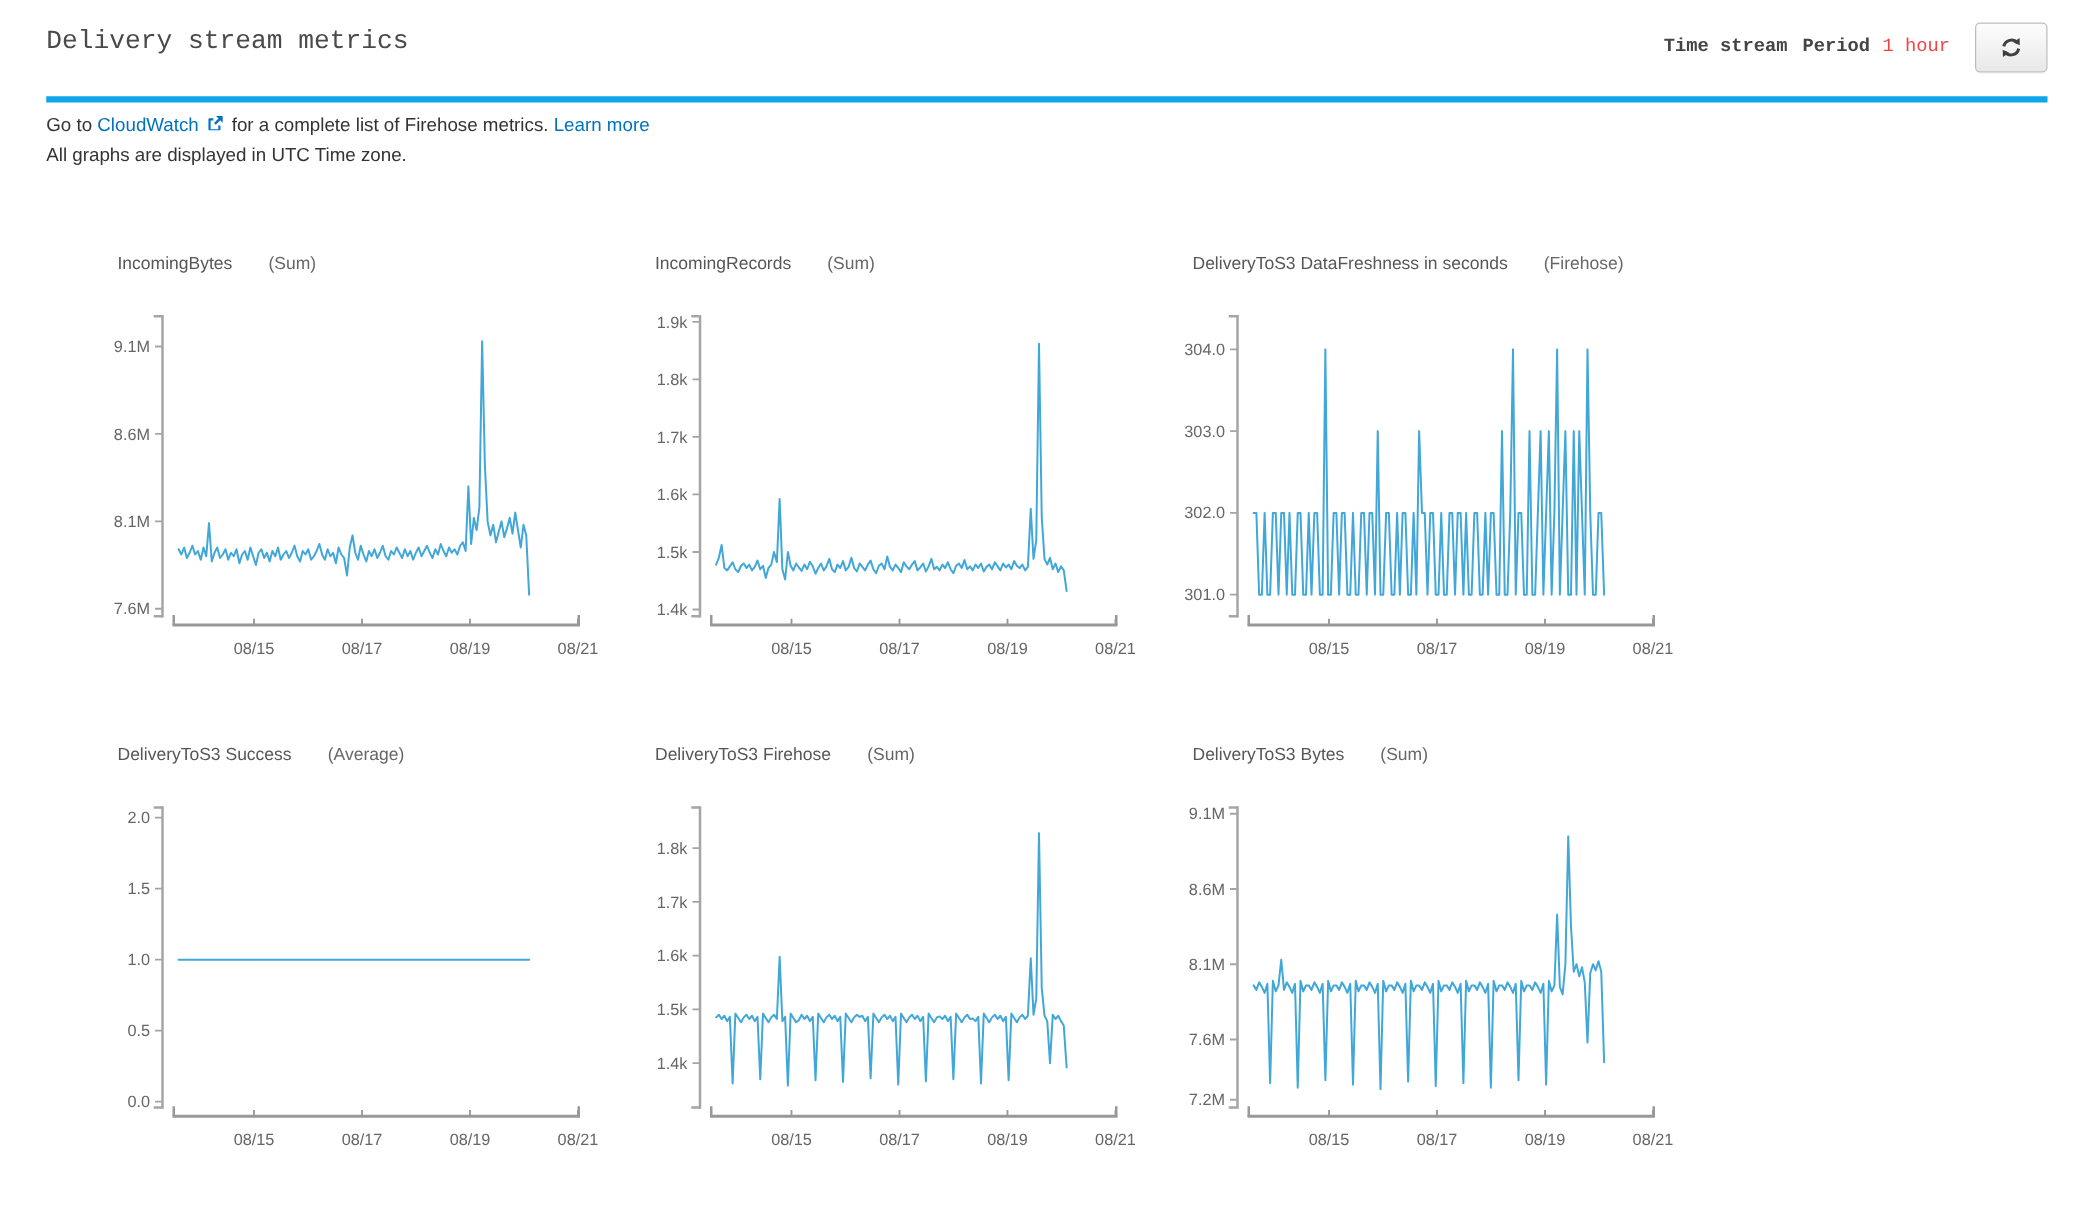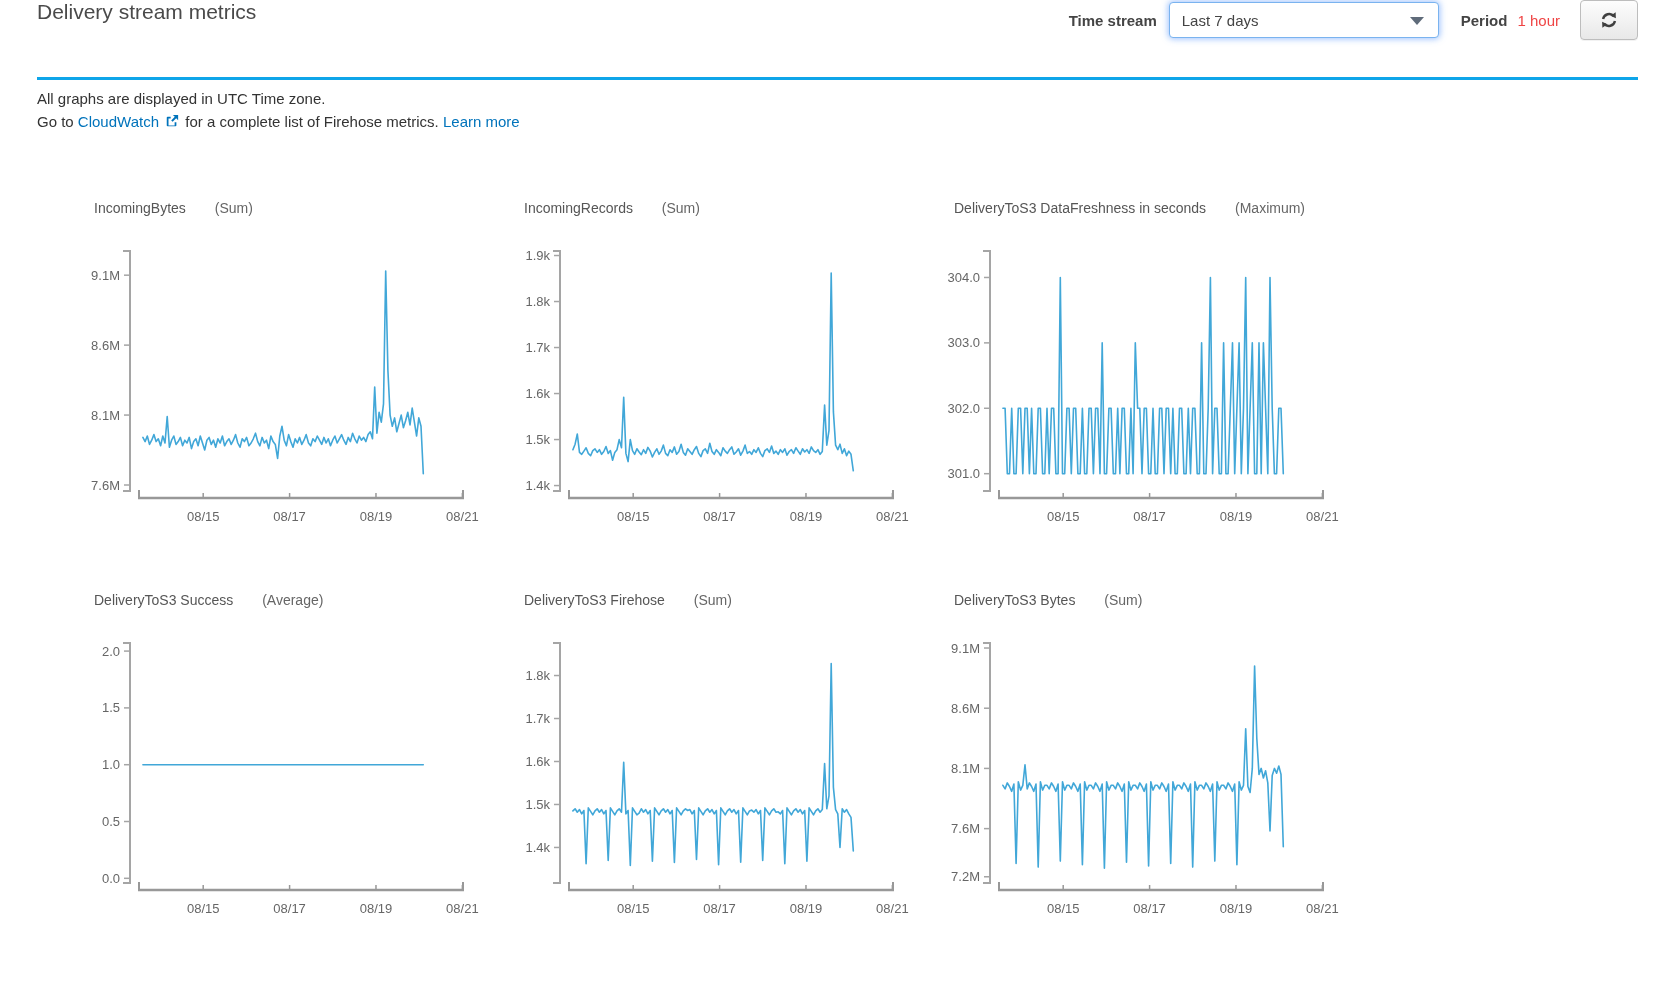--- a/index.html
+++ b/index.html
@@ -1,20 +1,20 @@
 <!DOCTYPE html>
 <html><head>
 <meta charset="utf-8">
 <style>
   html,body{margin:0;padding:0;background:#fff;}
   body{width:1672px;height:984px;font-family:"Liberation Sans",sans-serif;color:#333;overflow:hidden;}
   .content{padding:0 34px 0 37px;}
 
   
-  .header-row{display:flex;align-items:flex-start;height:77px;border-bottom:3px solid #0ea5e9;}
+  .header-row{display:flex;align-items:center;height:77px;border-bottom:5px solid #0ea5e9;font-family:Liberation Mono, monospace;}
   .page-title{font-size:21px;color:#4a4a4a;flex:1 1 auto;padding-bottom:10px;white-space:nowrap;}
   .controls{display:flex;align-items:center;margin-bottom:2px;}
   .ctrl-label{font-size:15px;font-weight:bold;color:#444;margin-right:12px;white-space:nowrap;}
   .select-box{position:relative;width:222px;height:34px;background:#fff;border:1px solid #7ab3ef;
     border-radius:4px;box-shadow:0 0 6px 1px rgba(77,144,254,.55);display:flex;align-items:center;
     padding:0 34px 0 12px;cursor:pointer;margin-right:22px;}
   .select-value{font-size:15px;color:#444;}
   .caret{position:absolute;right:14px;top:14px;width:0;height:0;border-left:7px solid transparent;
     border-right:7px solid transparent;border-top:8px solid #5f6b7a;}
   .period-value{font-size:15px;color:#ef4444;font-weight:normal;margin:0 20px 0 0;}
@@ -38,51 +38,47 @@
 </style>
 </head>
 <body>
 
 <div class="content">
 
   <div class="header-row">
     <div class="page-title">Delivery stream metrics</div>
     <div class="controls">
       <span class="ctrl-label">Time stream</span>
-      <div class="select-box">
-        <span class="select-value">Last 7 days</span>
-        <span class="caret"></span>
-      </div>
       <span class="ctrl-label" style="margin-right:10px;">Period</span>
       <span class="period-value">1 hour</span>
       <div class="refresh-btn">
         <svg width="18" height="18" viewBox="0 0 16 16">
           <path d="M2.7 7.2 A5.6 5.6 0 0 1 12.4 4.6" fill="none" stroke="#3f3f3f" stroke-width="2.1"></path>
           <polygon points="13.9,1.2 14.1,6.4 9.4,4.3" fill="#3f3f3f"></polygon>
           <path d="M13.3 8.8 A5.6 5.6 0 0 1 3.6 11.4" fill="none" stroke="#3f3f3f" stroke-width="2.1"></path>
           <polygon points="2.1,14.8 1.9,9.6 6.6,11.7" fill="#3f3f3f"></polygon>
         </svg>
       </div>
     </div>
   </div>
 
   <div class="desc">
-    <div>All graphs are displayed in UTC Time zone.</div>
     <div>
       <span>Go to</span>
       <a>CloudWatch</a>
       <span class="ext-icon">
         <svg width="14" height="14" viewBox="0 0 16 16">
           <path fill="#0073bb" d="M13 9.5V13c0 .55-.45 1-1 1H3c-.55 0-1-.45-1-1V4c0-.55.45-1 1-1h3.5v2H4v8h7V9.5h2z"></path>
           <path fill="#0073bb" d="M9 1h6v6l-2.2-2.2-4.1 4.1-1.6-1.6 4.1-4.1L9 1z"></path>
         </svg>
       </span>
       <span>for a complete list of Firehose metrics.</span>
       <a>Learn more</a>
     </div>
+    <div>All graphs are displayed in UTC Time zone.</div>
   </div>
 
   <div class="charts-grid">
       <div class="chart-cell"><div class="chart-title"><span class="chart-title-name">IncomingBytes</span><span class="chart-title-stat"> (Sum)</span></div><svg class="chart" width="438" height="292" viewBox="0 0 438 292">
           <line x1="70" y1="10" x2="70" y2="252" stroke="#a5a5a5" stroke-width="2"></line>
           <line x1="70" y1="11" x2="63" y2="11" stroke="#a5a5a5" stroke-width="2"></line>
           <line x1="70" y1="251" x2="63" y2="251" stroke="#a5a5a5" stroke-width="2"></line>
           <line x1="70" y1="35.179190751445056" x2="64" y2="35.179190751445056" stroke="#a5a5a5" stroke-width="1.5"></line>
           <text x="60" y="39.679190751445056" text-anchor="end">9.1M</text>
           <line x1="70" y1="105.12138728323697" x2="64" y2="105.12138728323697" stroke="#a5a5a5" stroke-width="1.5"></line>
@@ -126,21 +122,21 @@
           <line x1="143.2" y1="258" x2="143.2" y2="253" stroke="#989898" stroke-width="1.5"></line>
           <text x="143.2" y="281" text-anchor="middle">08/15</text>
           <line x1="229.59" y1="258" x2="229.59" y2="253" stroke="#989898" stroke-width="1.5"></line>
           <text x="229.59" y="281" text-anchor="middle">08/17</text>
           <line x1="315.98" y1="258" x2="315.98" y2="253" stroke="#989898" stroke-width="1.5"></line>
           <text x="315.98" y="281" text-anchor="middle">08/19</text>
           <line x1="402.37" y1="258" x2="402.37" y2="253" stroke="#989898" stroke-width="1.5"></line>
           <text x="402.37" y="281" text-anchor="middle">08/21</text>
           <polyline points="82.9,209.7 85.1,204.2 87.3,194.0 89.5,212.4 91.7,214.3 93.9,211.1 96.1,207.8 98.3,213.4 100.6,215.7 102.8,210.6 105.0,208.8 107.2,212.4 109.4,209.7 111.6,214.3 113.8,211.5 116.0,206.5 118.2,213.4 120.4,210.6 122.6,220.3 124.8,212.4 127.0,209.7 129.2,199.6 131.5,207.8 133.7,157.2 135.9,213.4 138.1,221.6 140.3,199.6 142.5,210.6 144.7,214.3 146.9,208.8 149.1,212.0 151.3,214.7 153.5,209.7 155.7,213.4 157.9,207.4 160.2,211.1 162.4,217.0 164.6,212.4 166.8,208.8 169.0,214.3 171.2,211.1 173.4,205.1 175.6,213.4 177.8,215.7 180.0,209.7 182.2,212.4 184.4,206.9 186.6,214.3 188.9,211.5 191.1,204.2 193.3,212.4 195.5,215.2 197.7,208.8 199.9,211.5 202.1,214.3 204.3,209.7 206.5,206.5 208.7,213.4 210.9,216.6 213.1,210.6 215.3,208.8 217.6,213.4 219.8,203.2 222.0,211.5 224.2,214.3 226.4,209.7 228.6,212.4 230.8,215.7 233.0,207.8 235.2,211.1 237.4,213.4 239.6,209.7 241.8,206.9 244.0,214.3 246.2,212.0 248.5,208.8 250.7,215.2 252.9,211.1 255.1,205.1 257.3,213.4 259.5,211.5 261.7,214.3 263.9,209.7 266.1,212.4 268.3,207.8 270.5,213.4 272.7,216.6 274.9,210.6 277.2,208.8 279.4,212.4 281.6,206.0 283.8,213.4 286.0,211.1 288.2,214.3 290.4,209.7 292.6,212.4 294.8,208.8 297.0,215.2 299.2,211.5 301.4,209.7 303.6,213.4 305.9,207.8 308.1,211.1 310.3,214.3 312.5,208.8 314.7,212.0 316.9,209.7 319.1,213.4 321.3,206.9 323.5,210.6 325.7,212.4 327.9,209.7 330.1,214.3 332.3,211.5 334.6,165.0 336.8,205.1 339.0,190.3 341.2,33.0 343.4,171.9 345.6,205.1 347.8,209.7 350.0,204.2 352.2,213.4 354.4,208.8 356.6,215.7 358.8,211.1 361.0,214.3 363.3,230.8" fill="none" stroke="#41a7d8" stroke-width="1.6" stroke-linejoin="round" stroke-linecap="round"></polyline>
         </svg></div>
-      <div class="chart-cell"><div class="chart-title"><span class="chart-title-name">DeliveryToS3 DataFreshness in seconds</span><span class="chart-title-stat"> (Maximum)</span></div><svg class="chart" width="438" height="292" viewBox="0 0 438 292">
+      <div class="chart-cell"><div class="chart-title"><span class="chart-title-name">DeliveryToS3 DataFreshness in seconds</span><span class="chart-title-stat"> (Firehose)</span></div><svg class="chart" width="438" height="292" viewBox="0 0 438 292">
           <line x1="70" y1="10" x2="70" y2="252" stroke="#a5a5a5" stroke-width="2"></line>
           <line x1="70" y1="11" x2="63" y2="11" stroke="#a5a5a5" stroke-width="2"></line>
           <line x1="70" y1="251" x2="63" y2="251" stroke="#a5a5a5" stroke-width="2"></line>
           <line x1="70" y1="37.4702702702714" x2="64" y2="37.4702702702714" stroke="#a5a5a5" stroke-width="1.5"></line>
           <text x="60" y="41.9702702702714" text-anchor="end">304.0</text>
           <line x1="70" y1="102.875675675677" x2="64" y2="102.875675675677" stroke="#a5a5a5" stroke-width="1.5"></line>
           <text x="60" y="107.375675675677" text-anchor="end">303.0</text>
           <line x1="70" y1="168.28108108108262" x2="64" y2="168.28108108108262" stroke="#a5a5a5" stroke-width="1.5"></line>
           <text x="60" y="172.78108108108262" text-anchor="end">302.0</text>
           <line x1="70" y1="233.6864864864882" x2="64" y2="233.6864864864882" stroke="#a5a5a5" stroke-width="1.5"></line>

